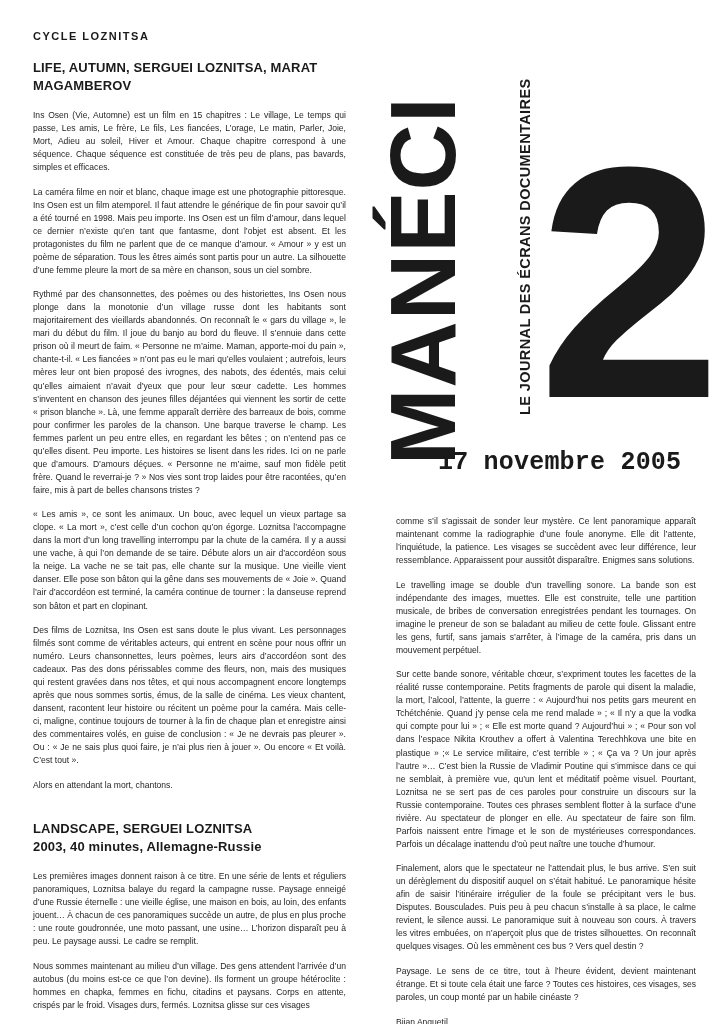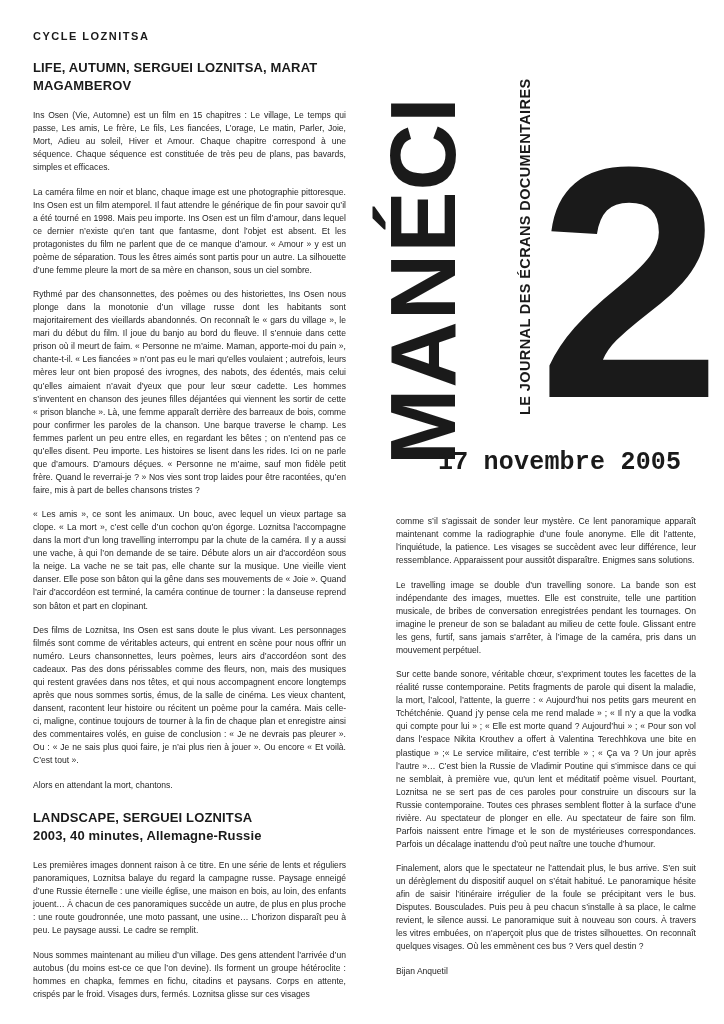--- a/index.html
+++ b/index.html
@@ -127,21 +127,21 @@
   }
   p.body.it { font-style: italic; }
   p.sign {
     font-family: "Liberation Sans", sans-serif;
     font-size: 8.55px;
     line-height: 1.525;
     color: #1f1f1f;
     margin: 0 0 11.5px 0;
     text-align: left;
   }
-  .gap-before-lg { margin-top: 17px; }
+  .gap-before-lg { margin-top: 28px; }
 </style>
 </head>
 <body>
 
 <div class="page">
 
   <div class="masthead">
     <div class="masthead-title">MANÉCI</div>
     <div class="masthead-subtitle">LE JOURNAL DES ÉCRANS DOCUMENTAIRES</div>
     <div class="masthead-number">2</div>
@@ -171,16 +171,17 @@
 
     <p class="body">Les premières images donnent raison à ce titre. En une série de lents et réguliers panoramiques, Loznitsa balaye du regard la campagne russe. Paysage enneigé d’une Russie éternelle : une vieille église, une maison en bois, au loin, des enfants jouent… À chacun de ces panoramiques succède un autre, de plus en plus proche : une route goudronnée, une moto passant, une usine… L’horizon disparaît peu à peu. Le paysage aussi. Le cadre se remplit.</p>
     <p class="body">Nous sommes maintenant au milieu d’un village. Des gens attendent l’arrivée d’un autobus (du moins est-ce ce que l’on devine).  Ils forment un groupe hétéroclite : hommes en chapka, femmes en fichu, citadins et paysans. Corps en attente, crispés par le froid. Visages durs, fermés. Loznitsa glisse sur ces visages</p>
   </div>
 
   <div class="col col-right">
     <p class="body">comme s’il s’agissait de sonder leur mystère. Ce lent panoramique apparaît maintenant comme la radiographie d’une foule anonyme. Elle dit l’attente, l’inquiétude, la patience. Les visages se succèdent avec leur différence, leur ressemblance. Apparaissent pour aussitôt disparaître. Enigmes sans solutions.</p>
     <p class="body">Le travelling image se double d’un travelling sonore. La bande son est indépendante des images, muettes. Elle est construite, telle une partition musicale, de bribes de conversation enregistrées pendant les tournages. On imagine le preneur de son se baladant au milieu de cette foule. Glissant entre les gens, furtif, sans jamais s’arrêter, à l’image de la caméra, pris dans un mouvement perpétuel.</p>
     <p class="body">Sur cette bande sonore, véritable chœur, s’expriment toutes les facettes de la réalité russe contemporaine. Petits fragments de parole qui disent la maladie, la mort, l’alcool, l’attente, la guerre : « Aujourd’hui nos petits gars meurent en Tchétchénie. Quand j’y pense cela me rend malade » ; « Il n’y a que la vodka qui compte pour lui » ; « Elle est morte quand ? Aujourd’hui » ; « Pour son vol dans l’espace Nikita Krouthev a offert à Valentina Terechhkova une bite en plastique » ;« Le service militaire, c’est terrible » ; « Ça va ? Un jour après l’autre »… C’est bien la Russie de Vladimir Poutine qui s’immisce dans ce qui ne semblait, à première vue, qu’un lent et méditatif poème visuel. Pourtant, Loznitsa ne se sert pas de ces paroles pour construire un discours sur la Russie contemporaine. Toutes ces phrases semblent flotter à la surface d’une rivière. Au spectateur de plonger en elle. Au spectateur de faire son film. Parfois naissent entre l’image et le son de mystérieuses correspondances. Parfois un décalage inattendu d’où peut naître une touche d’humour.</p>
     <p class="body">Finalement, alors que le spectateur ne l’attendait plus, le bus arrive. S’en suit un dérèglement du dispositif auquel on s’était habitué. Le panoramique hésite afin de saisir l’itinéraire irrégulier de la foule se précipitant vers le bus. Disputes. Bousculades. Puis peu à peu chacun s’installe à sa place, le calme revient, le silence aussi. Le panoramique suit à nouveau son cours. À travers les vitres embuées, on n’aperçoit plus que de tristes silhouettes. On reconnaît quelques visages. Où les emmènent ces bus ? Vers quel destin ?</p>
+    <p class="body">Paysage. Le sens de ce titre, tout à l’heure évident, devient maintenant étrange. Et si toute cela était une farce ? Toutes ces histoires, ces visages, ses paroles, un coup monté par un habile cinéaste ?</p>
     <p class="sign">Bijan Anquetil</p>
   </div>
 
 </div>
 
 </body></html>

